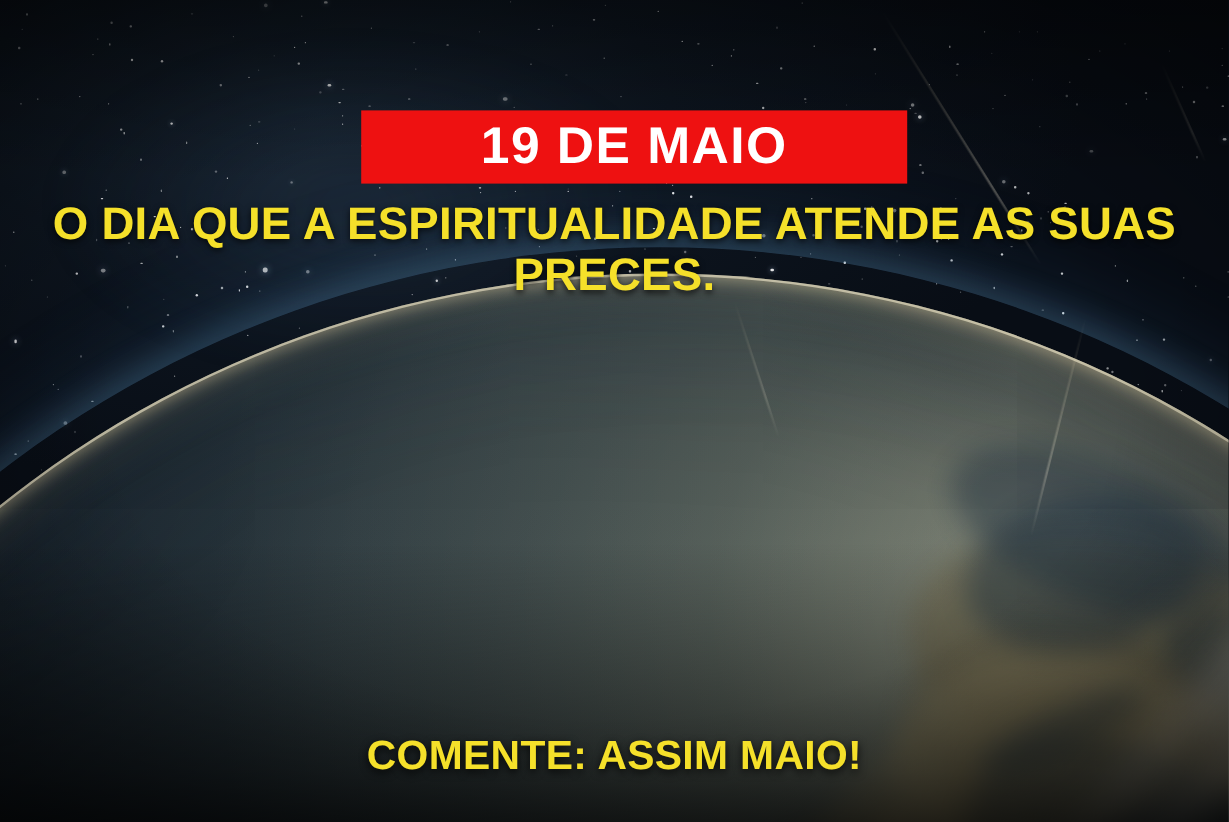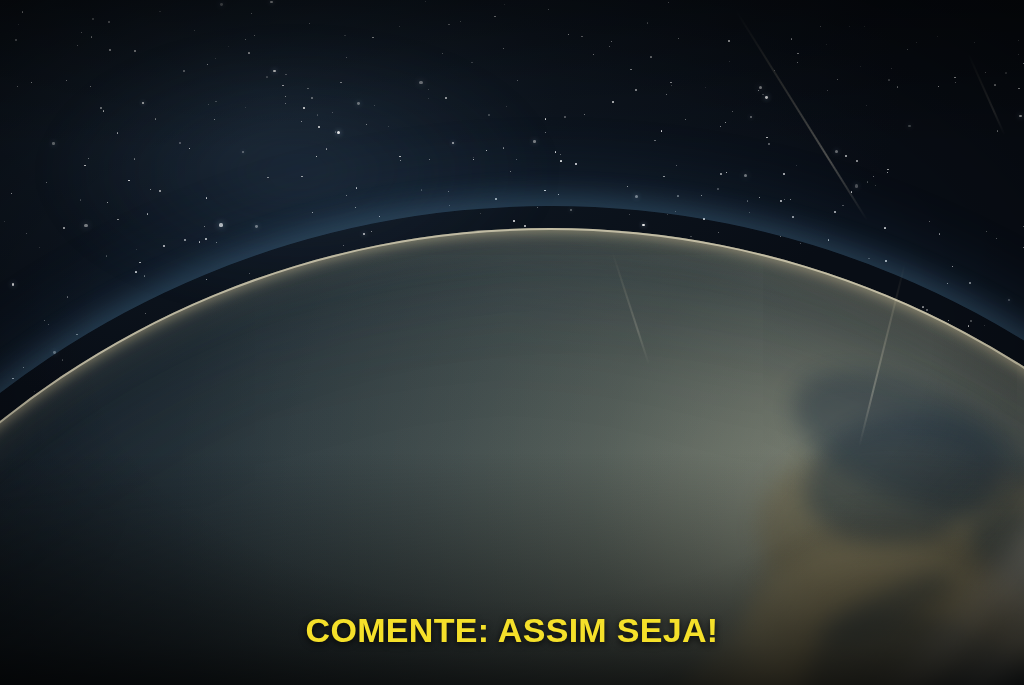--- a/index.html
+++ b/index.html
@@ -565,19 +565,23 @@
   <div id="meteors">
       <div class="meteor" style="left: 735px; top: 8px; width: 250px; opacity: 0.45; transform: rotate(58deg);"></div>
       <div class="meteor" style="left: 905px; top: 262px; width: 190px; opacity: 0.4; transform: rotate(104deg);"></div>
       <div class="meteor" style="left: 612px; top: 250px; width: 120px; opacity: 0.26; transform: rotate(72deg);"></div>
       <div class="meteor" style="left: 968px; top: 52px; width: 90px; opacity: 0.22; transform: rotate(66deg);"></div>
     </div>
   <div class="vignette"></div>
 
   <div class="content">
 
-
-
-
-    <div class="cta">COMENTE: ASSIM SEJA!</div>
+    <div class="date-banner">
+      <span>19 DE MAIO</span>
+    </div>
+
+    <div class="headline">O DIA QUE A ESPIRITUALIDADE ATENDE AS SUAS PRECES.</div>
+
+
+    <div class="cta">COMENTE: ASSIM MAIO!</div>
 
   </div>
 </div>
 
 </body></html>

